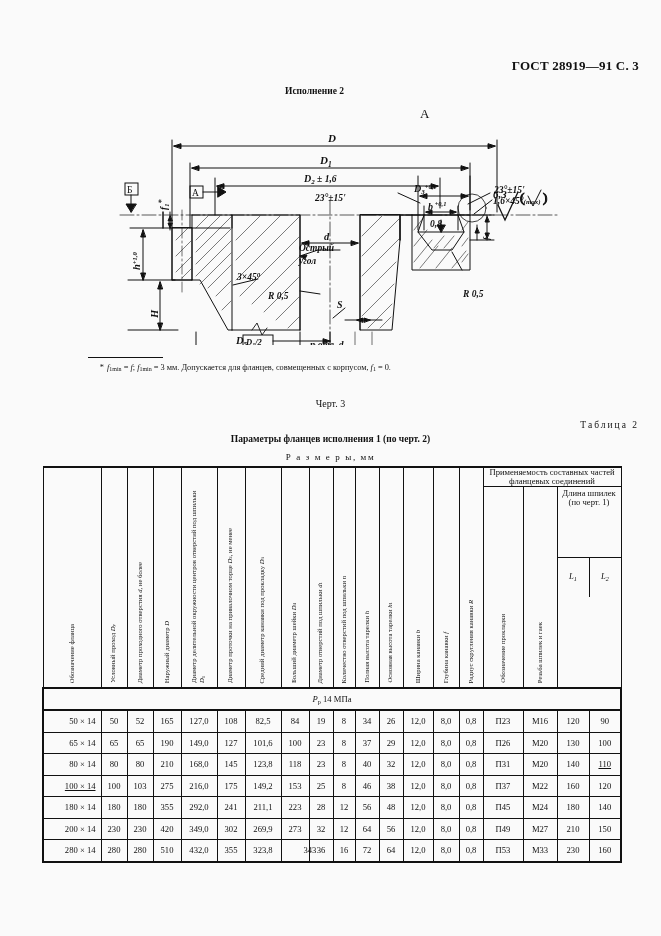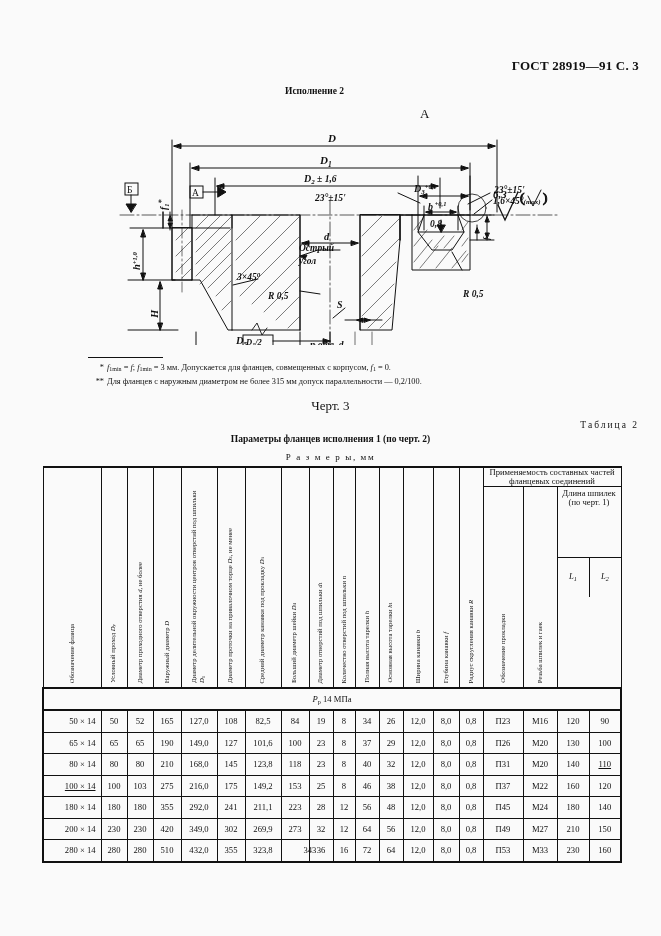--- a/index.html
+++ b/index.html
@@ -31,21 +31,21 @@
 
   
   .fn-rule{position:absolute;left:88px;top:357px;width:75px;border-top:1px solid #111;}
   .fnotes{position:absolute;left:90px;top:362px;width:545px;font-size:8.3px;line-height:11.4px;}
   .fnotes div{white-space:nowrap;}
   .fnotes .mk{display:inline-block;width:14px;text-align:right;margin-right:3px;vertical-align:top;}
   i.v{font-style:italic;}
   sub.s{font-size:.72em;vertical-align:-.25em;}
 
   
-  .chert{position:absolute;left:0;top:398px;width:661px;text-align:center;font-size:13px;}
+  .chert{position:absolute;left:0;top:398px;width:661px;text-align:center;font-size:10px;}
   .tbl-no{position:absolute;right:22px;top:420px;font-size:9.5px;letter-spacing:2px;white-space:nowrap;}
   .tbl-title{position:absolute;left:0;top:434px;width:661px;text-align:center;font-size:9.5px;font-weight:bold;}
   .razmery{position:absolute;left:0;top:452px;width:661px;text-align:center;font-size:9px;letter-spacing:1.6px;}
 
   
   .tblwrap{position:absolute;left:42px;top:466px;width:578px;}
   table.t{border-collapse:collapse;width:578px;table-layout:fixed;}
   table.t td,table.t th{
     border:1px solid #111;
     font-weight:normal;
@@ -355,23 +355,20 @@
         <text x="420" y="38" font-size="13">A</text>
         <text x="493" y="118" font-size="11" font-style="italic" font-weight="bold">6,3</text>
       </g>
     </svg>
   </div>
 
   <div class="fn-rule"></div>
   <div class="fnotes">
     <div>
       <span class="mk">*</span><i class="v">f</i><sub class="s">1min</sub> = <i class="v">f</i>; <i class="v">f</i><sub class="s">1min</sub> = 3 мм. Допускается для фланцев, совмещенных с корпусом, <i class="v">f</i><sub class="s">1</sub> = 0.
-    </div>
-    <div>
-      <span class="mk">**</span>Для фланцев с наружным диаметром не более 315 мм допуск параллельности — 0,2/100.
     </div>
   </div>
 
   <div class="chert">Черт. 3</div>
   <div class="tbl-no">Таблица  2</div>
   <div class="tbl-title">Параметры фланцев исполнения 1 (по черт. 2)</div>
   <div class="razmery">Р а з м е р ы,  мм</div>
 
   <div class="tblwrap">
     <table class="t">

